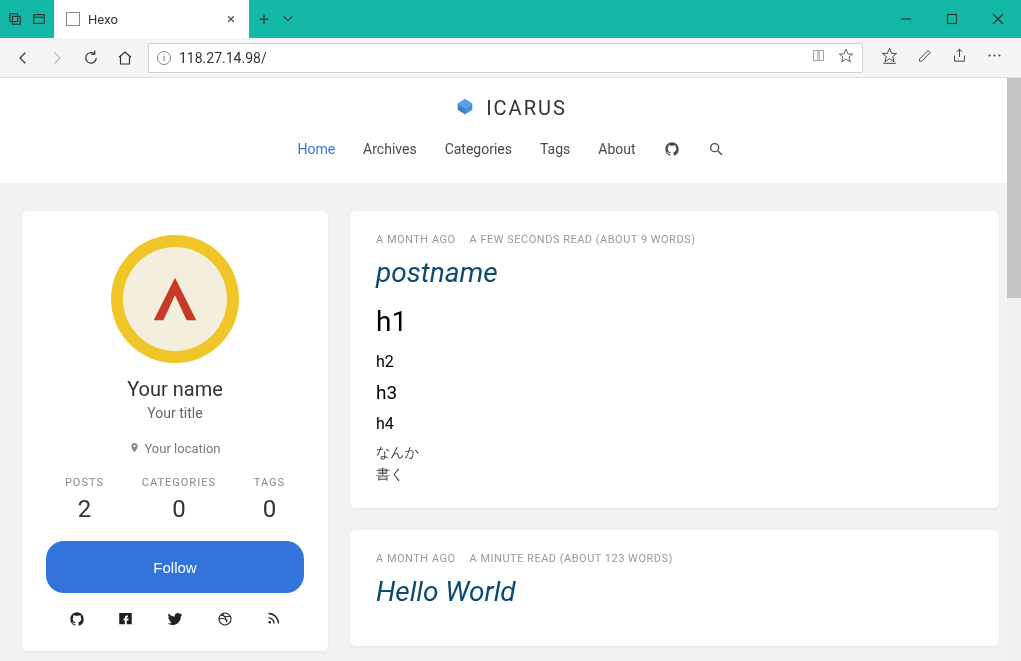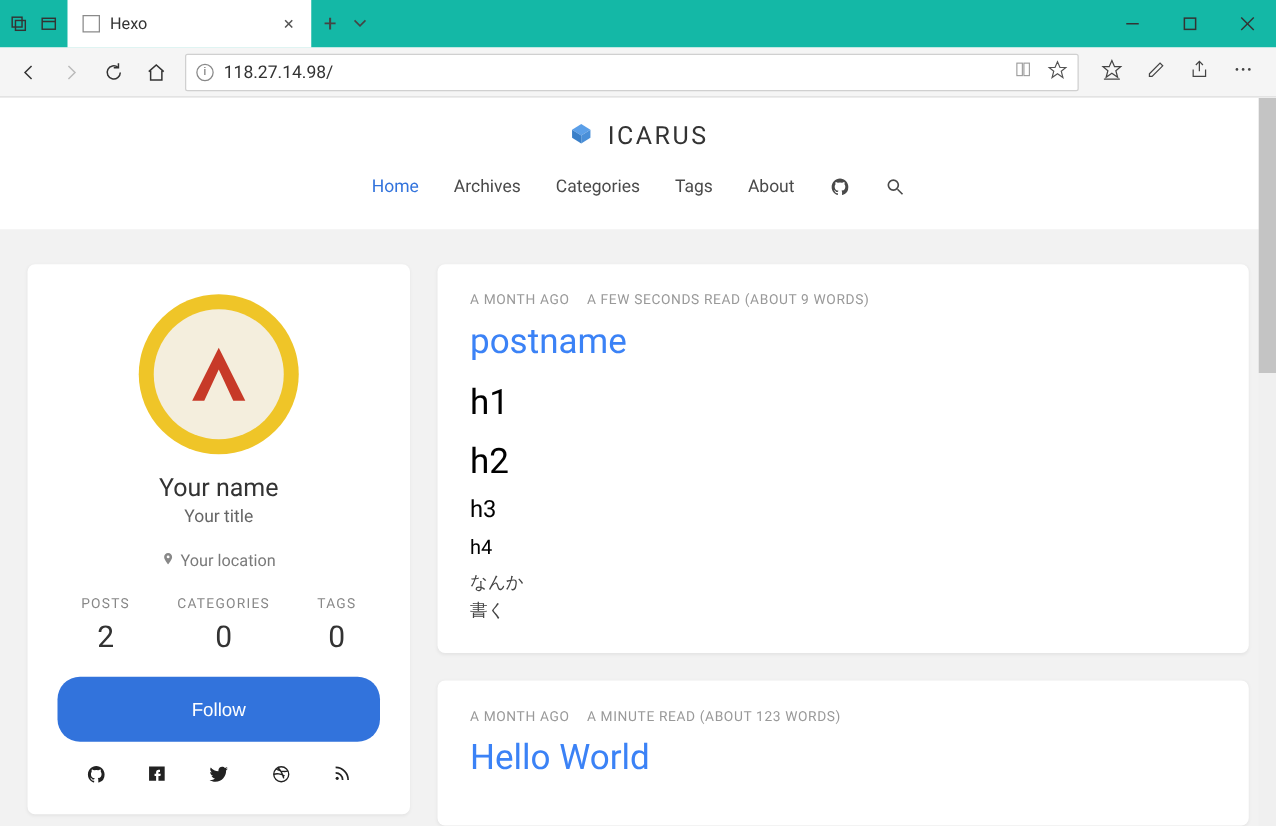--- a/index.html
+++ b/index.html
@@ -57,23 +57,23 @@
 .stat-label { font-size: 11px; letter-spacing: 1px; color: #888; text-transform: uppercase; margin-bottom: 6px; }
 .stat-value { font-size: 24px; color: #333; }
 .follow-btn { width: 100%; height: 52px; background: #3273dc; color: #fff; border: none; border-radius: 18px; font-size: 15px; cursor: pointer; }
 .socials { display: flex; justify-content: space-around; margin-top: 18px; padding: 0 6px; }
 .socials span { color: #333; }
 
 
 .main { flex: 1; display: flex; flex-direction: column; gap: 22px; }
 .post-card { background: #fff; border-radius: 6px; box-shadow: 0 1px 3px rgba(0,0,0,0.06); padding: 22px 26px; }
 .post-meta { font-size: 11px; letter-spacing: 0.5px; color: #999; text-transform: uppercase; margin-bottom: 10px; display: flex; gap: 14px; }
-.post-title { font-size: 28px; color: #3b82f6; font-weight: 400; margin-bottom: 16px; }
+.post-title { font-size: 28px; color: #0c4a6e; font-weight: 400; margin-bottom: 16px; font-style: italic; }
 .h1s { font-size: 28px; font-weight: 400; margin: 14px 0; }
-.h2s { font-size: 28px; font-weight: 400; margin: 2px 0; }
+.h2s { font-size: 16px; font-weight: 400; margin: 2px 0; }
 .h3s { font-size: 19px; font-weight: 400; margin: 10px 0; }
 .h4s { font-size: 16px; font-weight: 400; margin: 8px 0; }
 .post-body p { font-size: 14px; color: #444; line-height: 1.6; }
 </style>
 </head>
 <body>
 
 <div class="titlebar">
   <div class="titlebar-left">
     <span class="tb-icon">

